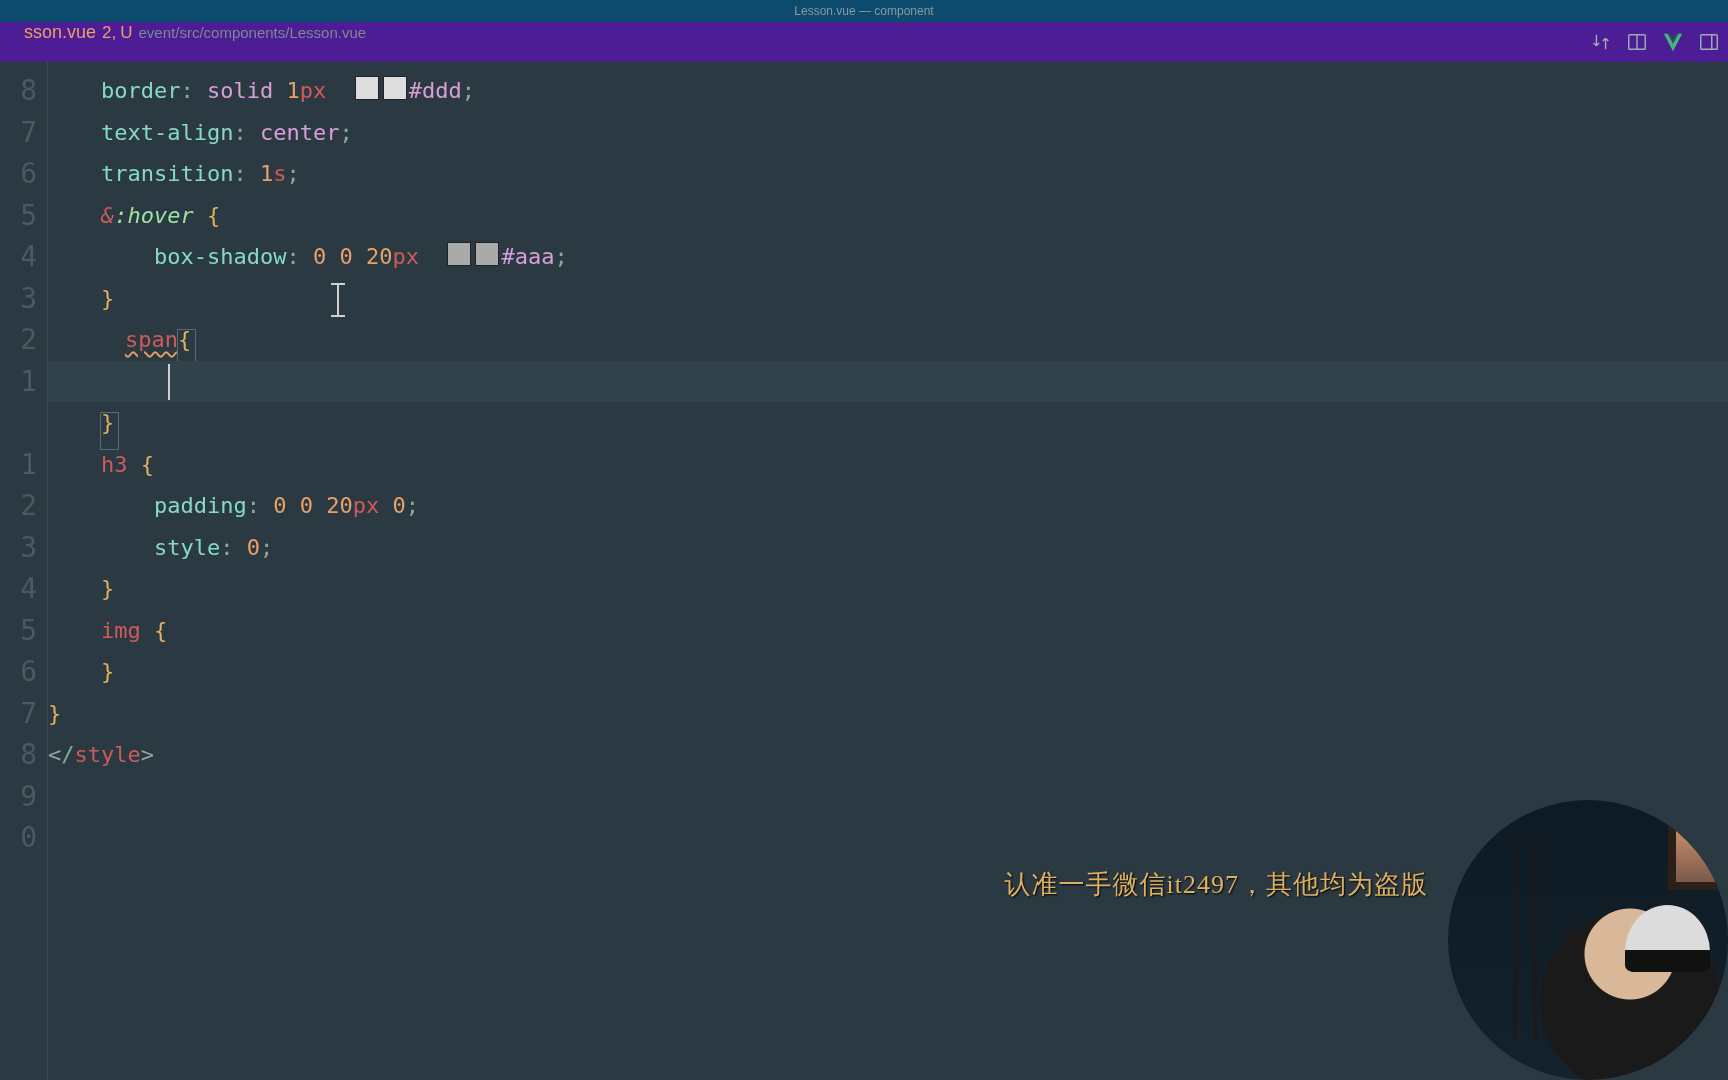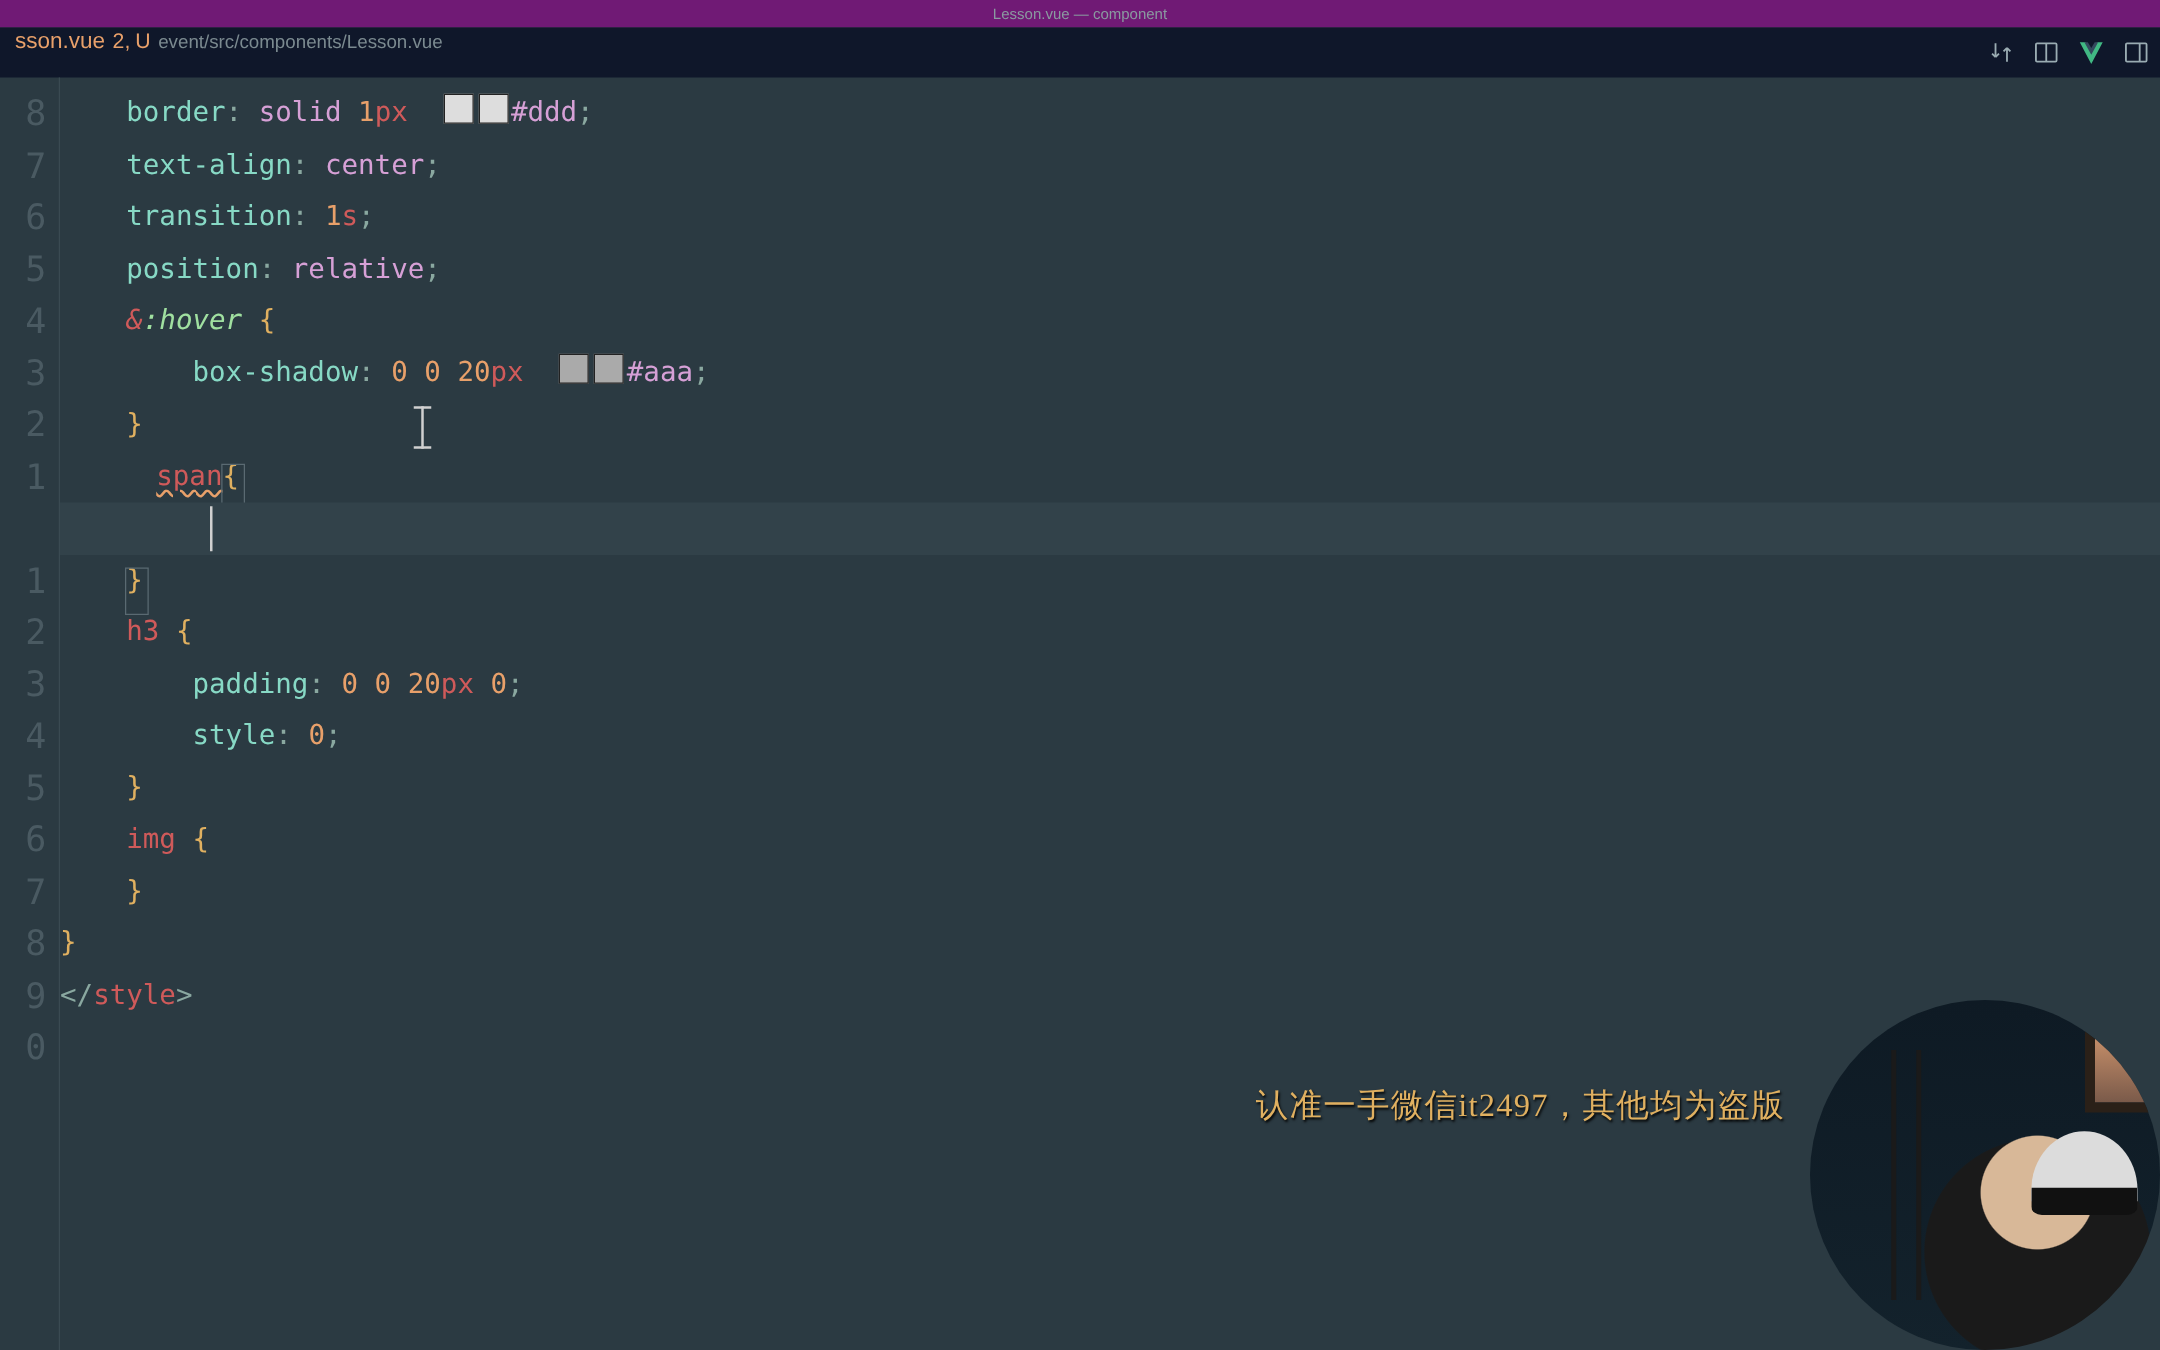--- a/index.html
+++ b/index.html
@@ -7,34 +7,34 @@
     width: 1728px; height: 1080px;
     background: #2b3a42;
     font-family: "Menlo", "Consolas", monospace;
     color: #d0d0d0;
     overflow: hidden;
     position: relative;
   }
   
   .titlebar {
     height: 22px;
-    background: #701a75;
+    background: #0c4a6e;
     text-align: center;
     font-size: 12px;
     line-height: 22px;
     color: #8a9aa0;
     font-family: -apple-system, "Helvetica Neue", sans-serif;
   }
   
   .tabstrip {
     height: 40px;
     display: flex;
     align-items: center;
-    background: #0f172a;
-    padding-left: 0;
+    background: #4c1d95;
+    padding-left: 12px;
     position: relative;
   }
   .tab {
     display: flex;
     align-items: baseline;
     gap: 6px;
     padding: 0 12px;
     height: 100%;
     font-size: 18px;
     font-family: -apple-system, "Helvetica Neue", sans-serif;
@@ -271,21 +271,20 @@
   </div>
 
   <div class="code">
 
     <div class="code-line"><span>    </span><span class="tk-prop">border</span><span class="tk-punc">: </span><span class="tk-val">solid </span><span class="tk-num">1</span><span class="tk-unit">px</span><span>  </span><span class="swatch" style="background:#dddddd"></span><span class="swatch" style="background:#dddddd"></span><span class="tk-hex">#ddd</span><span class="tk-punc">;</span></div>
 
     <div class="code-line"><span>    </span><span class="tk-prop">text-align</span><span class="tk-punc">: </span><span class="tk-val">center</span><span class="tk-punc">;</span></div>
 
     <div class="code-line"><span>    </span><span class="tk-prop">transition</span><span class="tk-punc">: </span><span class="tk-num">1</span><span class="tk-unit">s</span><span class="tk-punc">;</span></div>
 
-    <div class="code-line"><span>    </span><span class="tk-prop">position</span><span class="tk-punc">: </span><span class="tk-val">relative</span><span class="tk-punc">;</span></div>
 
     <div class="code-line"><span>    </span><span class="tk-amp">&amp;</span><span class="tk-pseudo">:hover </span><span class="tk-brace">{</span></div>
 
     <div class="code-line"><span>        </span><span class="tk-prop">box-shadow</span><span class="tk-punc">: </span><span class="tk-num">0 </span><span class="tk-num">0 </span><span class="tk-num">20</span><span class="tk-unit">px</span><span>  </span><span class="swatch" style="background:#aaaaaa"></span><span class="swatch" style="background:#aaaaaa"></span><span class="tk-hex">#aaa</span><span class="tk-punc">;</span></div>
 
     <div class="code-line"><span>    </span><span class="tk-brace">}</span></div>
 
     <div class="code-line"><span>    </span><span class="tk-sel squiggle">span</span><span class="tk-brace bracket-box">{</span>
       <span class="mouse-cursor" style="left:289px; top:-36px;"></span>
     </div>

